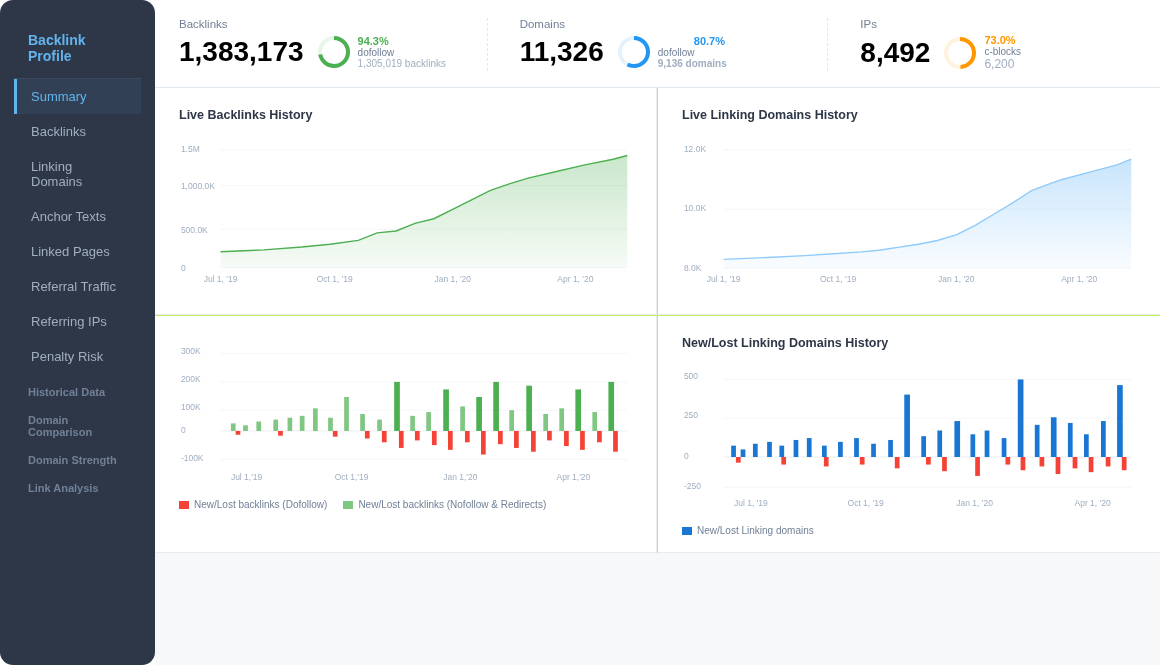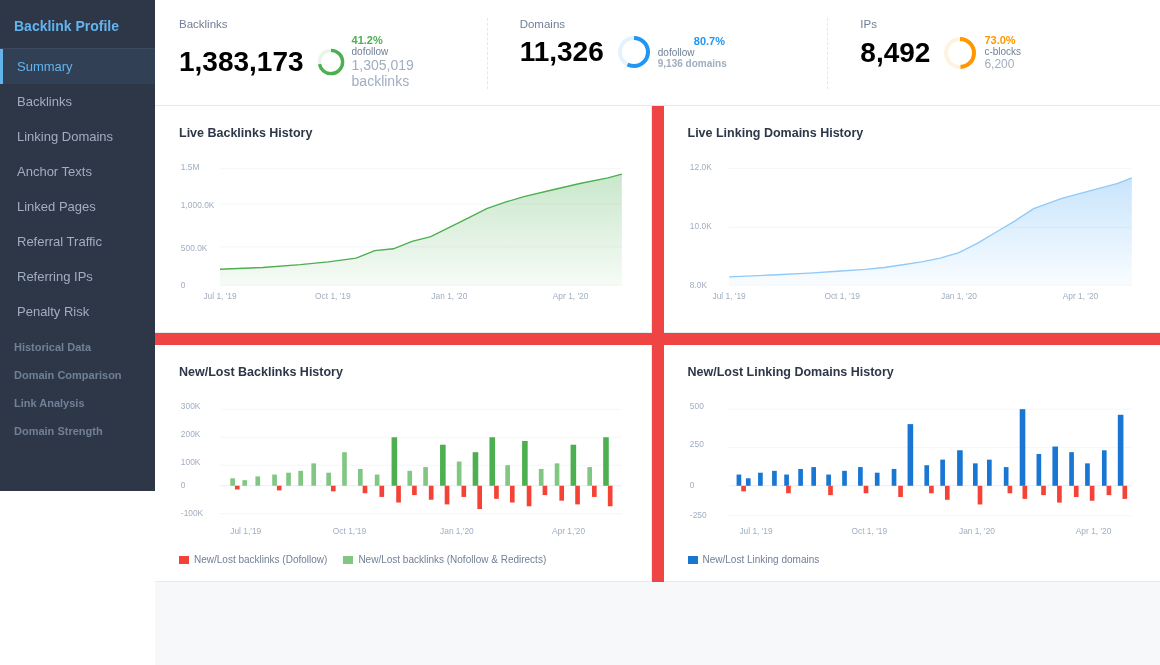--- a/index.html
+++ b/index.html
@@ -6,23 +6,24 @@
     body { font-family: Arial, sans-serif; display: flex; width: 1160px; height: 665px; overflow: hidden; background: #fff; }
 
     
     .sidebar {
       width: 155px;
       min-width: 155px;
       background: #2d3748;
       color: #fff;
       display: flex;
       flex-direction: column;
-      padding: 0;
-      height: 491px;
+      padding: 14px;
+      height: 665px;
       overflow: hidden;
+      border-radius: 13px;
     }
     .sidebar-title {
       padding: 18px 14px 14px;
       font-size: 14px;
       font-weight: bold;
       color: #63b3ed;
       border-bottom: 1px solid #3a4a5c;
     }
     .sidebar-item {
       padding: 10px 14px;
@@ -72,22 +73,22 @@
     .stat-value { font-size: 28px; font-weight: bold; color: #000000; }
     .stat-donut-wrap { display: flex; align-items: center; gap: 6px; }
 
     
     .donut { width: 36px; height: 36px; }
 
     
     .charts-grid {
       display: grid;
       grid-template-columns: 1fr 1fr;
-      gap: 12px;
-      background: #ef4444;
+      gap: 1px;
+      background: #bef264;
     }
     .chart-panel {
       padding: 20px 24px 16px;
       border-right: 1px solid #e8ecf0;
       border-bottom: 1px solid #e8ecf0;
       background: #fff;
     }
     .chart-panel:nth-child(2) { border-right: none; }
     .chart-panel:nth-child(4) { border-right: none; }
     .chart-title { font-size: 12.5px; font-weight: bold; color: #2d3748; margin-bottom: 12px; }
@@ -126,41 +127,41 @@
   </div>
   <div class="sidebar-item">
     <span>Referring IPs</span>
   </div>
   <div class="sidebar-item">
     <span>Penalty Risk</span>
   </div>
 
   <div class="sidebar-section">Historical Data</div>
   <div class="sidebar-section">Domain Comparison</div>
+  <div class="sidebar-section">Domain Strength</div>
   <div class="sidebar-section">Link Analysis</div>
-  <div class="sidebar-section">Domain Strength</div>
 </div>
 
 <div class="main">
 
   <div class="stats-row">
 
     <div class="stat-item">
       <div class="stat-label">Backlinks</div>
       <div class="stat-value-row">
         <div class="stat-value">1,383,173</div>
         <div class="stat-donut-wrap">
           <svg class="donut" viewBox="0 0 36 36">
             <circle cx="18" cy="18" r="14" fill="none" stroke="#e8f5e9" stroke-width="4"></circle>
             <circle cx="18" cy="18" r="14" fill="none" stroke="#4caf50" stroke-width="4" stroke-dasharray="87.96 100" stroke-dashoffset="25" transform="rotate(-90 18 18)"></circle>
           </svg>
           <div>
-            <div style="font-size:11px;font-weight:bold;color:#4caf50;">41.2%</div>
+            <div style="font-size:11px;font-weight:bold;color:#4caf50;">94.3%</div>
             <div style="font-size:10px;color:#718096;">dofollow</div>
-            <div style="font-size:14px;color:#a0aec0;">1,305,019 backlinks</div>
+            <div style="font-size:10px;color:#a0aec0;">1,305,019 backlinks</div>
           </div>
         </div>
       </div>
     </div>
 
     <div class="stat-item">
       <div class="stat-label">Domains</div>
       <div class="stat-value-row">
         <div class="stat-value">11,326</div>
         <div class="stat-donut-wrap">
@@ -251,21 +252,20 @@
           <polyline fill="none" stroke="#90caf9" stroke-width="1.5" points="44,128 90,126 130,124 160,122 190,120 210,118 230,115 250,112 270,108 290,102 310,92 330,80 350,68 370,55 400,44 430,36 460,28 475,22"></polyline>
           <text x="44" y="152" font-size="9" fill="#a0aec0" text-anchor="middle">Jul 1, '19</text>
           <text x="165" y="152" font-size="9" fill="#a0aec0" text-anchor="middle">Oct 1, '19</text>
           <text x="290" y="152" font-size="9" fill="#a0aec0" text-anchor="middle">Jan 1, '20</text>
           <text x="420" y="152" font-size="9" fill="#a0aec0" text-anchor="middle">Apr 1, '20</text>
         </svg>
       </div>
     </div>
 
     <div class="chart-panel">
-      <div class="chart-title">New/Lost Backlinks History</div>
       <div class="chart-svg-wrap">
         <svg width="100%" height="155" viewBox="0 0 480 155">
           <text x="2" y="14" font-size="9" fill="#a0aec0">300K</text>
           <text x="2" y="44" font-size="9" fill="#a0aec0">200K</text>
           <text x="2" y="74" font-size="9" fill="#a0aec0">100K</text>
           <text x="2" y="98" font-size="9" fill="#a0aec0">0</text>
           <text x="2" y="128" font-size="9" fill="#a0aec0">-100K</text>
           <line x1="44" y1="96" x2="475" y2="96" stroke="#e8ecf0" stroke-width="1"></line>
           <line x1="44" y1="14" x2="475" y2="14" stroke="#e8ecf0" stroke-width="0.5"></line>
           <line x1="44" y1="44" x2="475" y2="44" stroke="#e8ecf0" stroke-width="0.5"></line>

